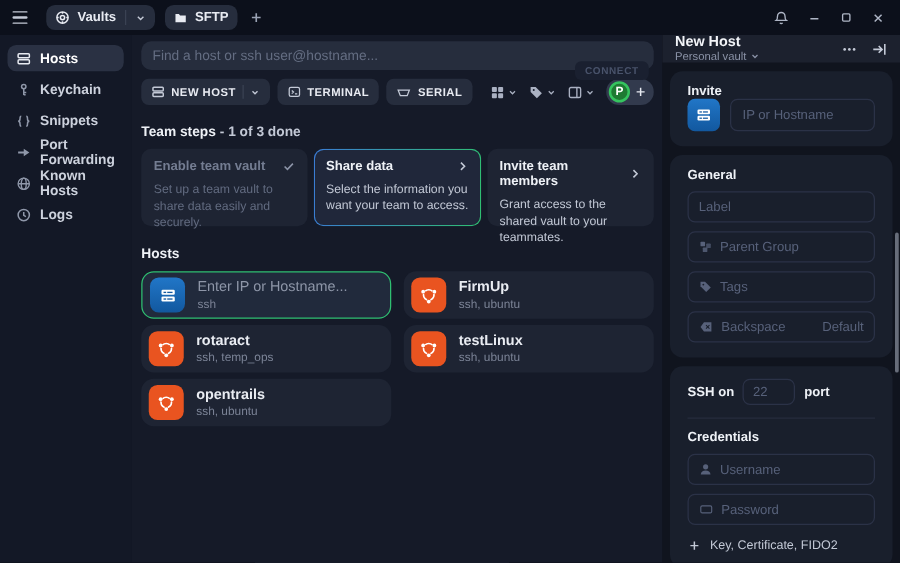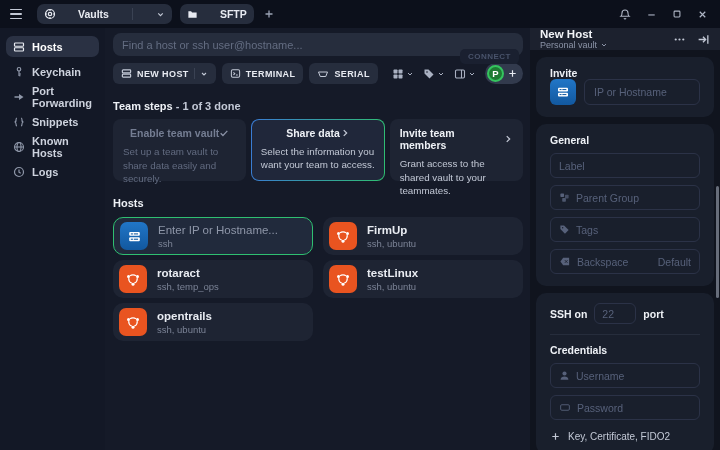--- a/index.html
+++ b/index.html
@@ -3,21 +3,21 @@
 <meta charset="utf-8">
 <style>
   * { margin:0; padding:0; box-sizing:border-box; }
   html,body { width:720px; height:450px; overflow:hidden; background:#0c101b;
     font-family:"Liberation Sans", sans-serif; -webkit-font-smoothing:antialiased; }
 
   
   .topbar { height:28px; display:flex; align-items:center; padding:0 10px 0 10px; background:#0c101b; }
   .menu-btn { width:16px; height:16px; display:flex; flex-direction:column; justify-content:center; gap:3px; cursor:pointer; }
   .menu-btn span { display:block; width:12px; height:1.6px; background:#c3c9d6; border-radius:1px; }
-  .pill { height:20px; background:#262d3d; border-radius:7px; display:flex; align-items:center; padding:0 7px; color:#e8ebf2; font-size:10.5px; font-weight:bold; gap:22px; cursor:pointer; }
+  .pill { height:20px; background:#262d3d; border-radius:7px; display:flex; align-items:center; padding:0 7px; color:#e8ebf2; font-size:10.5px; font-weight:bold; gap:6px; cursor:pointer; }
   .pill .vdiv { width:1px; height:12px; background:#3a4253; margin:0 1px; }
   .topbar .plusbtn { margin-left:9px; color:#9aa2b4; }
   .top-right { margin-left:auto; display:flex; align-items:center; gap:15px; color:#aeb5c5; padding-right:2px; }
   .icon { display:inline-flex; align-items:center; justify-content:center; }
 
   
   .frame { display:flex; height:422px; }
 
   
   .sidebar { width:105px; background:#131826; padding-top:8px; flex-shrink:0; }
@@ -42,21 +42,21 @@
   .avatar-pill { display:flex; align-items:center; background:#323a4d; border-radius:11px; height:21px; padding:0 5px 0 2px; gap:3px; cursor:pointer; }
   .avatar { width:17px; height:17px; border-radius:50%; background:#1e7a33; border:2px solid #35c45f; color:#fff; font-size:9.5px; font-weight:bold; display:flex; align-items:center; justify-content:center; }
   .avatar-pill .icon { color:#c4cad7; }
 
   .section-title { margin-top:16px; font-size:11px; color:#eef1f6; }
   .section-title b { font-weight:bold; }
   .section-title .muted { color:#c3c9d6; font-weight:bold; }
 
   .team-grid { margin-top:7px; display:grid; grid-template-columns:repeat(3,1fr); gap:5px; }
   .team-card { height:62px; background:#1e2433; border-radius:8px; padding:8px 10px; cursor:pointer; }
-  .team-card .trow { display:flex; align-items:center; justify-content:center; }
+  .team-card .trow { display:flex; align-items:center; justify-content:space-between; }
   .team-card .ttitle { font-size:10.5px; font-weight:bold; color:#eef1f6; }
   .team-card .tdesc { margin-top:6px; font-size:9.8px; line-height:1.4; color:#c3c9d6; }
   .team-card.done .ttitle { color:#747d92; }
   .team-card.done .tdesc { color:#626b80; }
   .team-card.done .icon { color:#8b93a7; }
   .team-card.active { border:1.5px solid transparent; padding:6.5px 8.5px;
      background:linear-gradient(#20273a,#20273a) padding-box, linear-gradient(95deg,#3a7bd5,#2fbf71) border-box; }
   .team-card .icon { color:#c3c9d6; }
 
   .hosts-grid { margin-top:8px; display:grid; grid-template-columns:repeat(2,1fr); column-gap:10px; row-gap:5px; }
@@ -177,33 +177,33 @@
       <span class="icon">
         <svg width="12" height="12" viewBox="0 0 24 24" fill="none" stroke="currentColor" stroke-width="2.4">
             <circle cx="12" cy="6.5" r="3.5"></circle>
             <path d="M12 10v10M12 16h4M12 19.5h3"></path>
           </svg>
       </span>
       <span>Keychain</span>
     </div>
     <div class="side-item">
       <span class="icon">
+        <svg width="12" height="12" viewBox="0 0 24 24" fill="none" stroke="currentColor" stroke-width="2.4">
+            <path d="M8 4C6 4 6 6 6 8s0 4-3 4c3 0 3 2 3 4s0 4 2 4M16 4c2 0 2 2 2 4s0 4 3 4c-3 0-3 2-3 4s0 4-2 4"></path>
+          </svg>
+      </span>
+      <span>Snippets</span>
+    </div>
+    <div class="side-item">
+      <span class="icon">
         <svg width="12" height="12" viewBox="0 0 24 24" fill="currentColor">
             <path d="M3 10.5h9V6l9 6-9 6v-4.5H3z"></path>
           </svg>
       </span>
       <span>Port Forwarding</span>
-    </div>
-    <div class="side-item">
-      <span class="icon">
-        <svg width="12" height="12" viewBox="0 0 24 24" fill="none" stroke="currentColor" stroke-width="2.4">
-            <path d="M8 4C6 4 6 6 6 8s0 4-3 4c3 0 3 2 3 4s0 4 2 4M16 4c2 0 2 2 2 4s0 4 3 4c-3 0-3 2-3 4s0 4-2 4"></path>
-          </svg>
-      </span>
-      <span>Snippets</span>
     </div>
     <div class="side-item">
       <span class="icon">
         <svg width="12" height="12" viewBox="0 0 24 24" fill="none" stroke="currentColor" stroke-width="2.2">
             <circle cx="12" cy="12" r="9"></circle>
             <ellipse cx="12" cy="12" rx="4" ry="9"></ellipse>
             <path d="M3.5 12h17"></path>
           </svg>
       </span>
       <span>Known Hosts</span>

